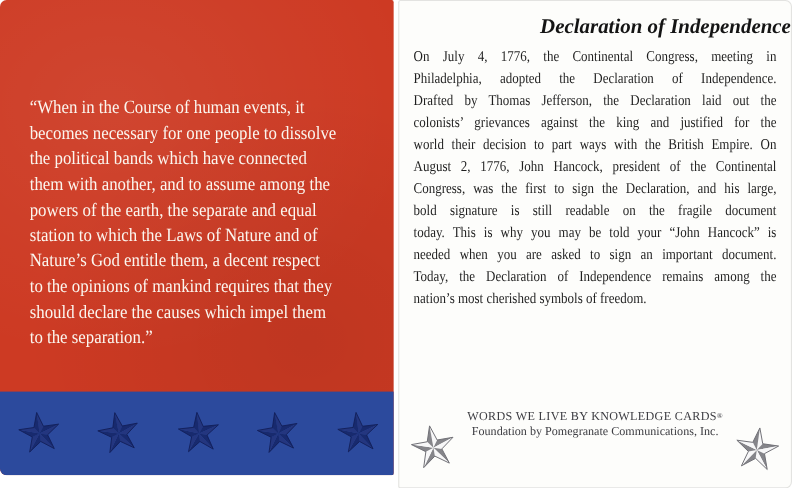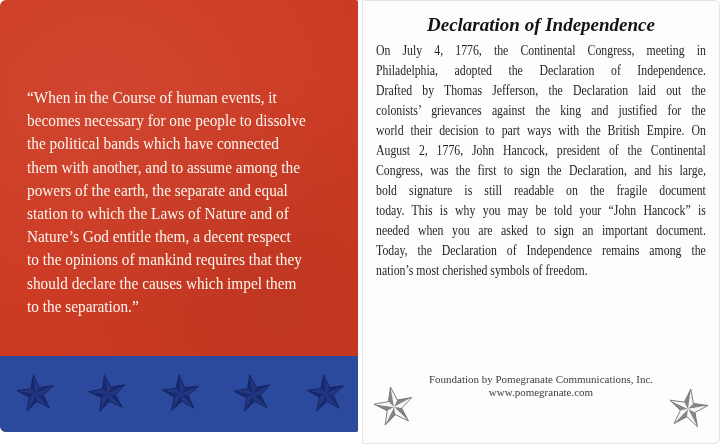--- a/index.html
+++ b/index.html
@@ -48,21 +48,21 @@
     background:#fdfdfb;
     border:1px solid #dddddad0;
     box-sizing:border-box;
     border-radius:2px 6px 6px 2px;
     overflow:hidden;
     flex:0 0 auto;
   }
   .card-title{
     position:absolute;
     left:0;top:13px;width:100%;
-    text-align:center;
+    text-align:right;
     font-size:19px;
     font-weight:bold;
     font-style:italic;
     color:#141414;
   }
   .body-block{
     position:absolute;
     left:13px;top:40px;
     width:380px;
     transform:scaleX(0.868);
@@ -210,22 +210,22 @@
       <div class="body-line">August 2, 1776, John Hancock, president of the Continental</div>
       <div class="body-line">Congress, was the first to sign the Declaration, and his large,</div>
       <div class="body-line">bold signature is still readable on the fragile document</div>
       <div class="body-line">today. This is why you may be told your “John Hancock” is</div>
       <div class="body-line">needed when you are asked to sign an important document.</div>
       <div class="body-line">Today, the Declaration of Independence remains among the</div>
       <div class="body-line last">nation’s most cherished symbols of freedom.</div>
     </div>
 
     <div class="card-footer">
+      <div class="brand-line"><span>WORDS WE LIVE BY KNOWLEDGE CARDS</span><span class="reg-mark">®</span></div>
       <div>Foundation by Pomegranate Communications, Inc.</div>
-      <div>www.pomegranate.com</div>
     </div>
 
     <span class="star footer-star fs-left">
         <svg viewBox="0 0 100 100" xmlns="http://www.w3.org/2000/svg">
           <polygon points="50,50 50.00,2.00 60.87,35.03" fill="#f7f7f8"></polygon>
           <polygon points="50,50 60.87,35.03 95.65,35.17" fill="#85858a"></polygon>
           <polygon points="50,50 95.65,35.17 67.59,55.72" fill="#f7f7f8"></polygon>
           <polygon points="50,50 67.59,55.72 78.21,88.83" fill="#85858a"></polygon>
           <polygon points="50,50 78.21,88.83 50.00,68.50" fill="#f7f7f8"></polygon>
           <polygon points="50,50 50.00,68.50 21.79,88.83" fill="#85858a"></polygon>

